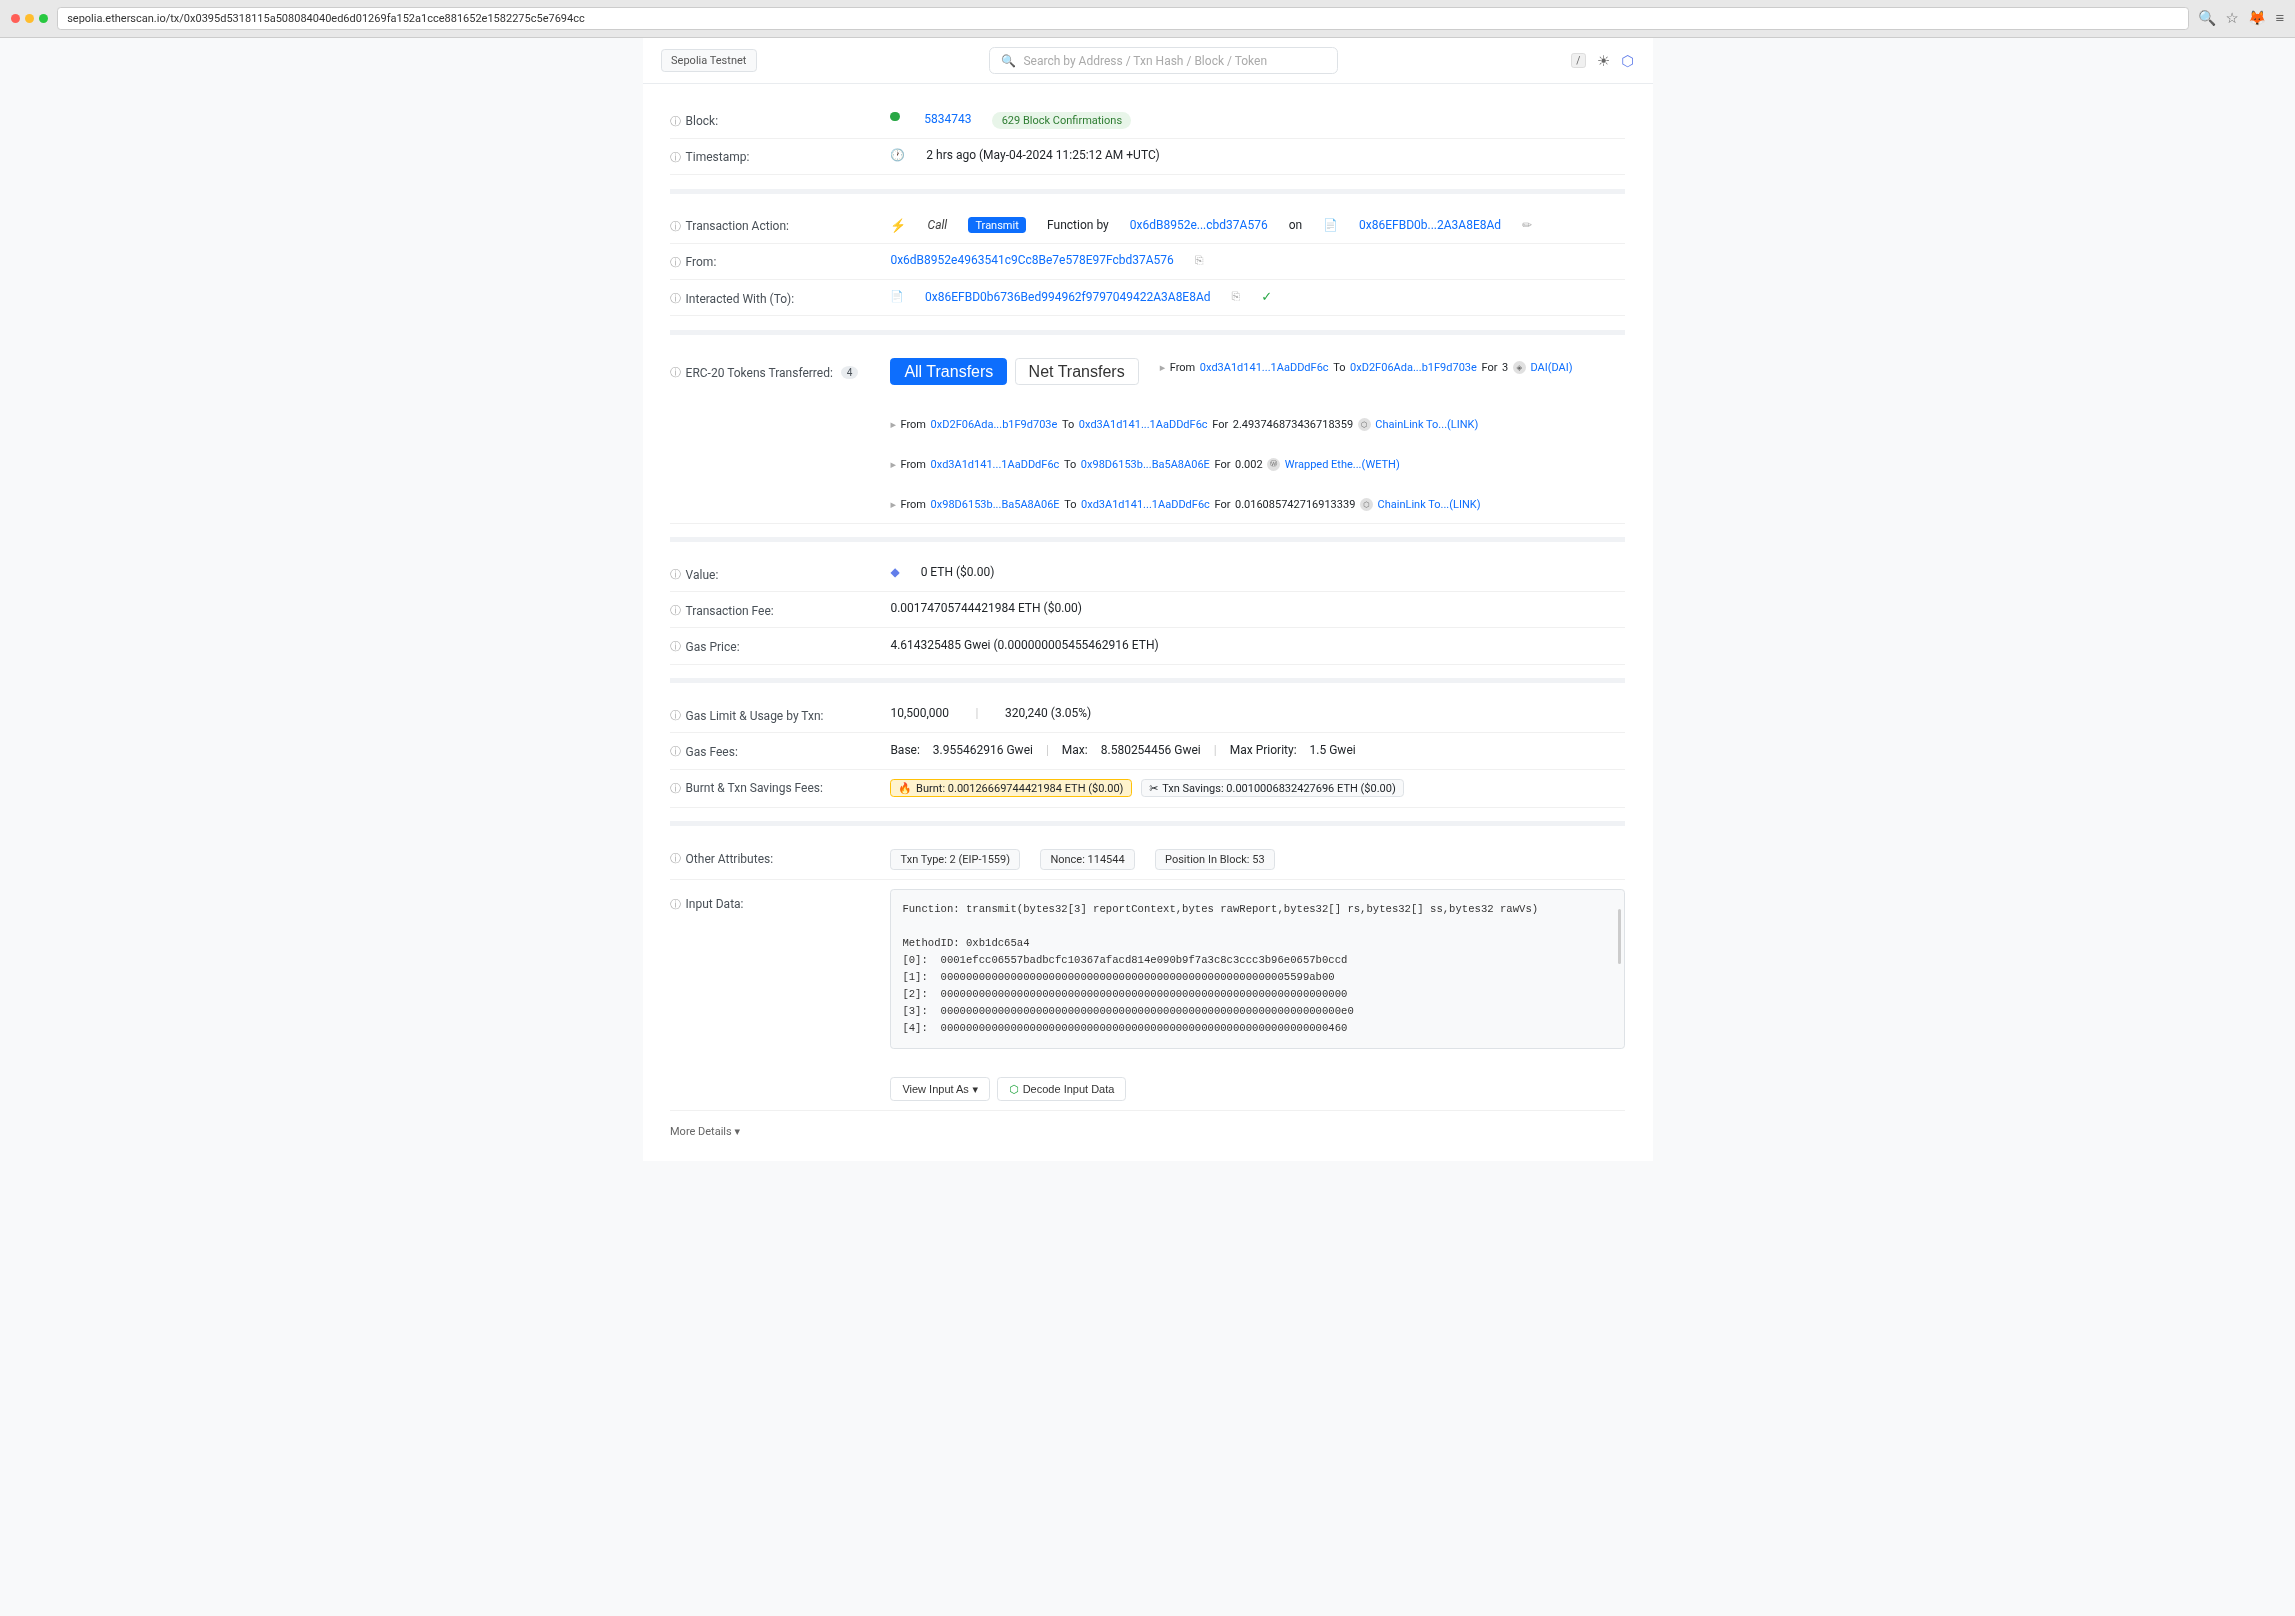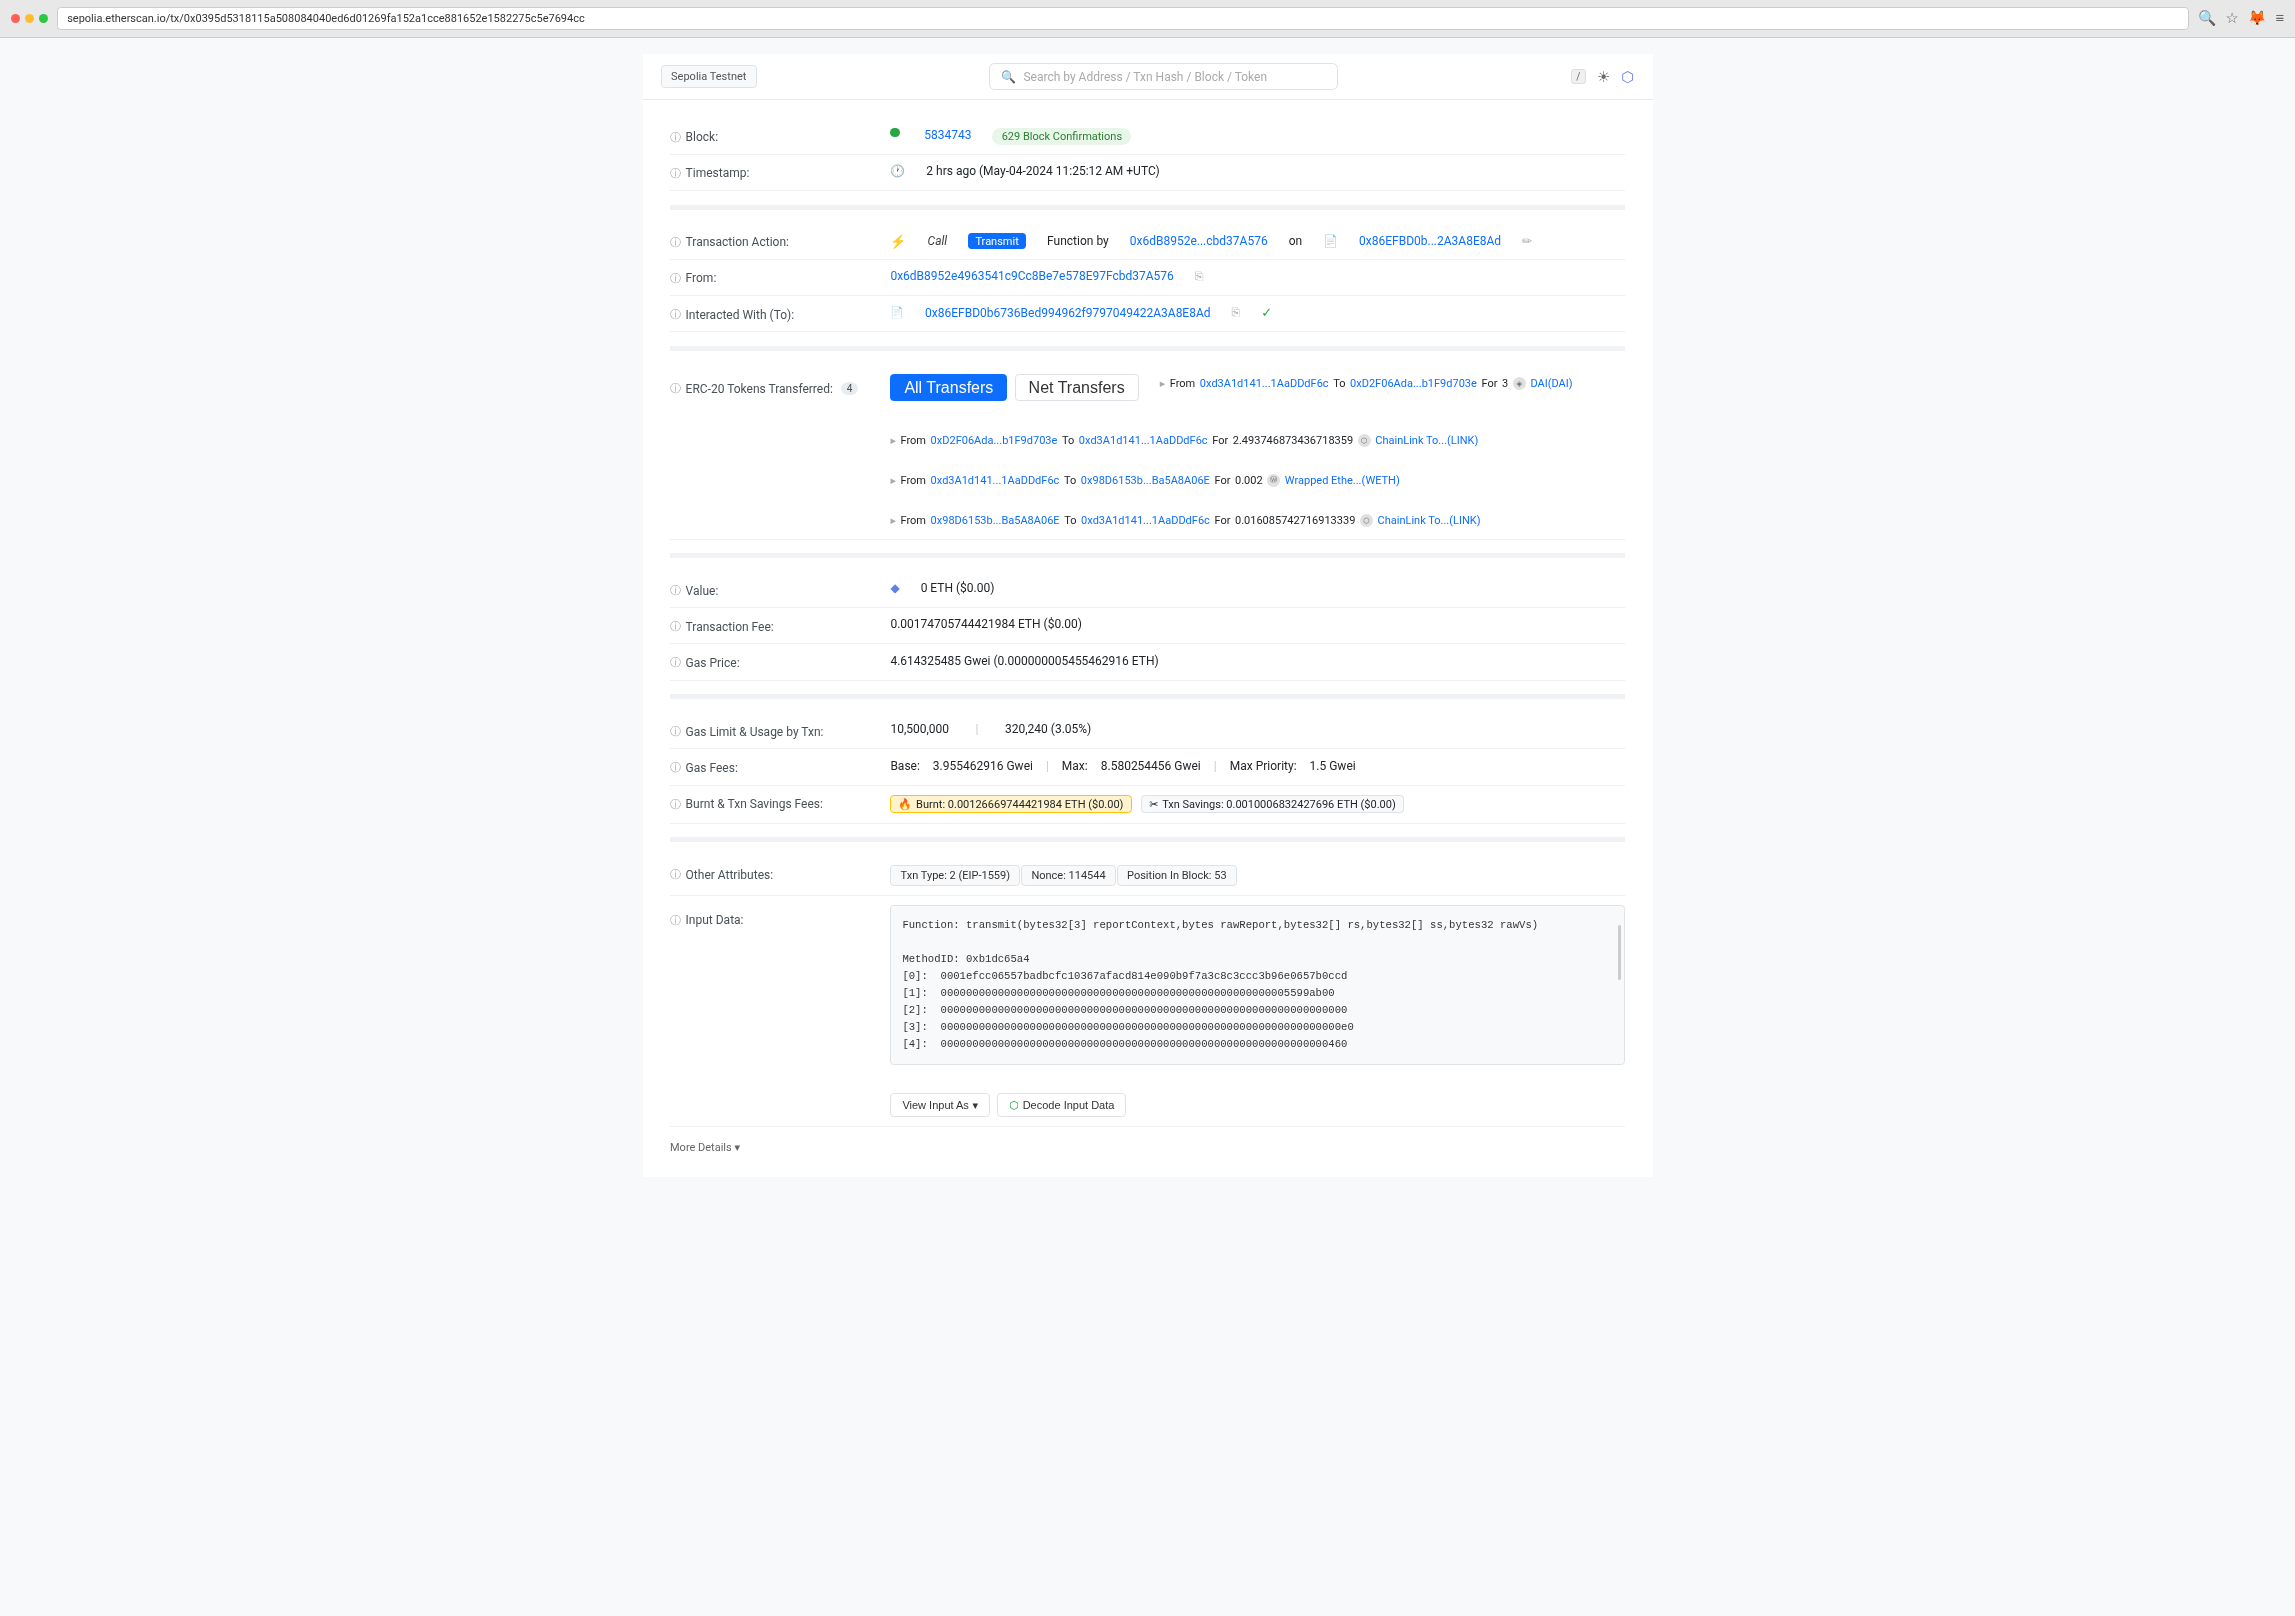--- a/index.html
+++ b/index.html
@@ -34,21 +34,21 @@
       padding: 3.7px 9.2px;
       font-size: 11px;
       color: #333;
     }
     .browser-icons {
       display: flex; gap: 9.2px; color: #666; font-size: 14.7px;
     }
     .page-container {
       background: white;
       max-width: 1010px;
-      margin: 16px auto;
+      margin: 0 auto;
       padding: 0;
     }
     .top-nav {
       display: flex;
       align-items: center;
       justify-content: space-between;
       padding: 9.2px 18.4px;
       border-bottom: 0.9px solid #e9ecef;
       background: white;
     }
@@ -517,21 +517,21 @@
       </div>
     </div>
 
     <hr class="section-divider">
 
     <div class="row">
       <div class="label-col">
         <span class="help-icon">ⓘ</span>
         <span>Other Attributes:</span>
       </div>
-      <div class="value-col" style="align-items:flex-start; gap:1px;">
+      <div class="value-col" style="align-items:flex-start; gap:20px;">
         <div class="attr-badge">Txn Type: 2 (EIP-1559)</div>
         <div class="attr-badge">Nonce: 114544</div>
         <div class="attr-badge">Position In Block: 53</div>
       </div>
     </div>
 
     <div class="row" style="align-items:flex-start;">
       <div class="label-col" style="padding-top:7.3px;">
         <span class="help-icon">ⓘ</span>
         <span>Input Data:</span>

